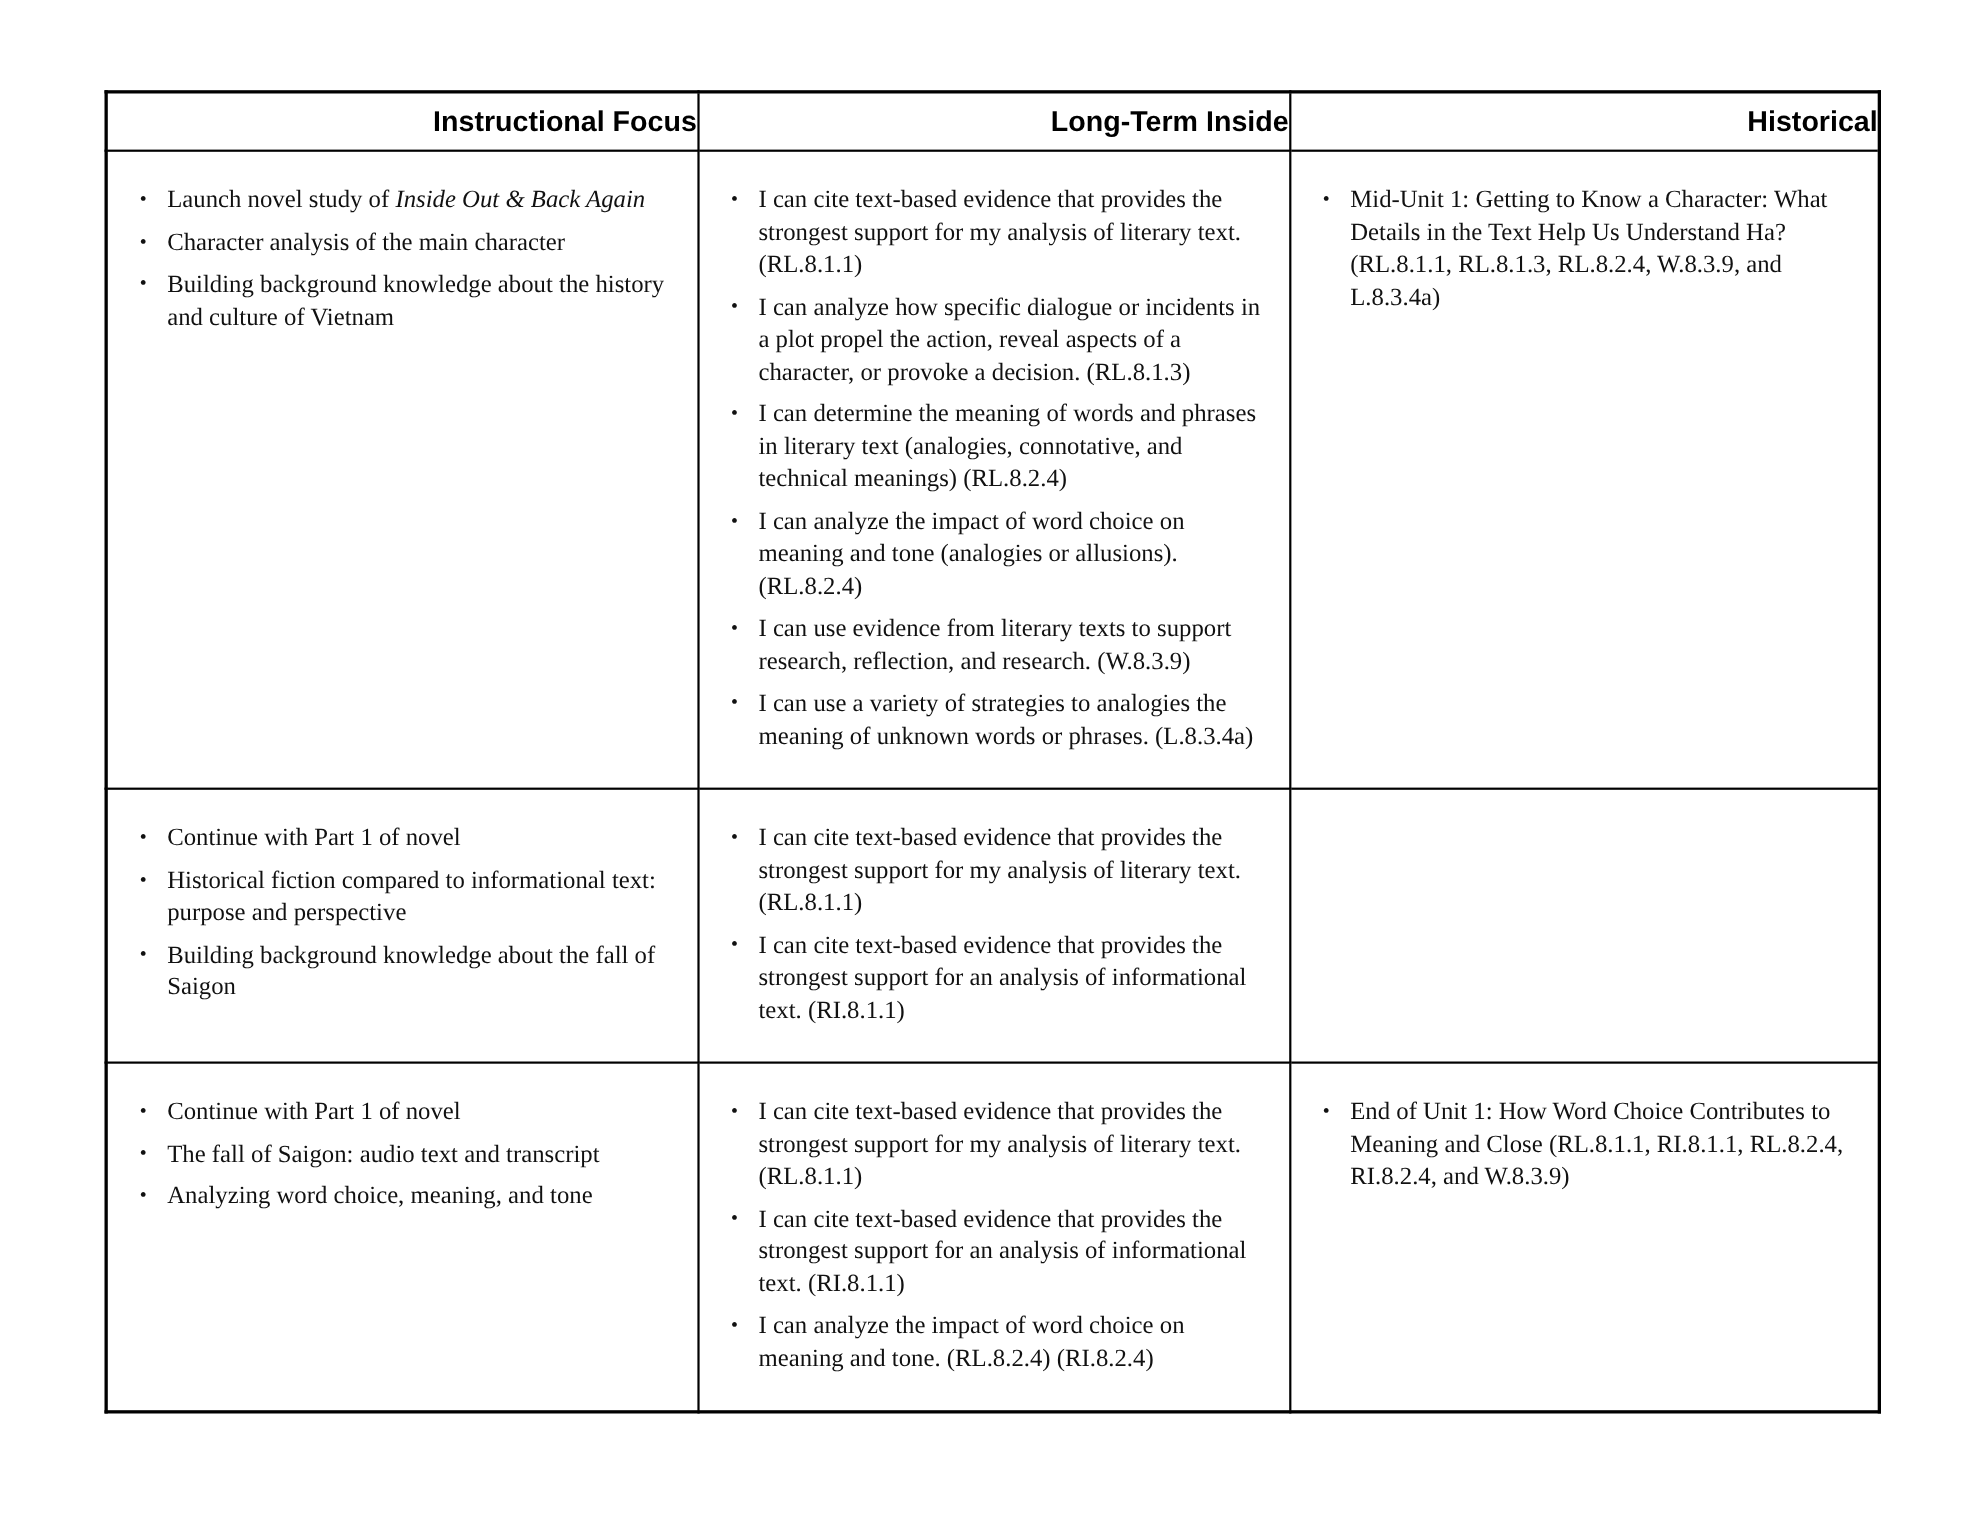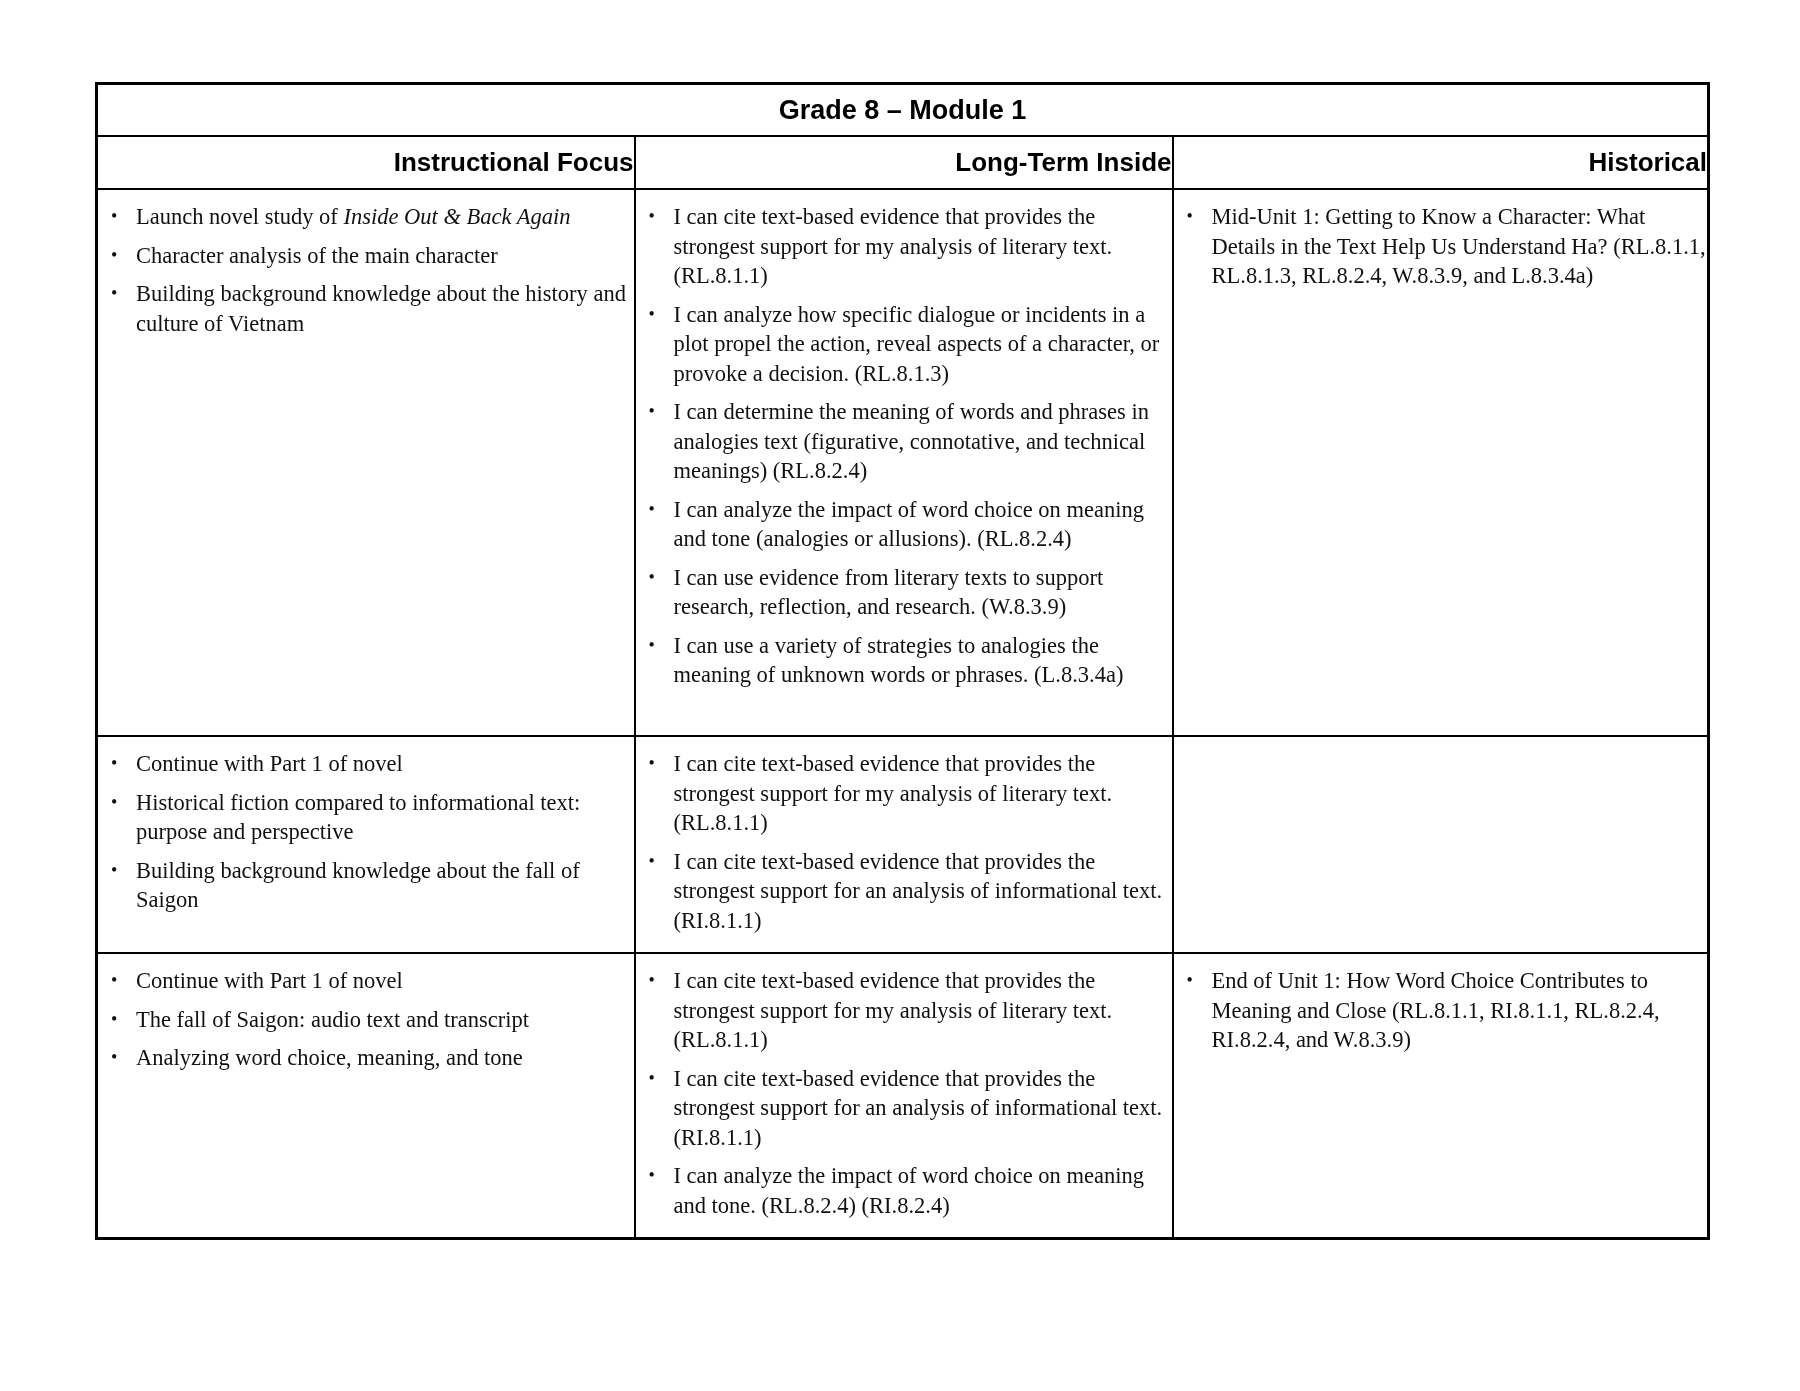--- a/index.html
+++ b/index.html
@@ -24,21 +24,21 @@
     }
     .unit-cell {
       height: 58px; vertical-align: middle !important;
       font-family: "Liberation Sans", sans-serif; font-weight: bold; font-size: 26px; color: #000;
       padding-left: 38px !important;
     }
     .body-cell {
       font-family: "Liberation Serif", serif; font-size: 22.5px; line-height: 29.5px; color: #111;
     }
     ul.bl {
-      list-style: none; margin: 0; padding: 12px 0 8px 38px;
+      list-style: none; margin: 16px; padding: 12px 0 8px 38px;
     }
     ul.bl li {
       position: relative; margin-bottom: 9px;
     }
     ul.bl li::before {
       content: "\2022"; position: absolute; left: -25px; top: 0; font-size: 18px;
     }
     .row1 td { height: 545px; }
     .row2 td { height: 213px; }
     .row3 td { height: 281px; }
@@ -48,41 +48,38 @@
 <body>
 
 <div class="page">
   <table class="grid">
     <colgroup>
         <col style="width:538px">
         <col style="width:538px">
         <col style="width:536px">
       </colgroup>
     <tbody>
-        <tr>
-      <td class="title-cell" colspan="3">Grade 8 – Module 1</td>
-    </tr>
     <tr>
       <td class="head-cell">Instructional Focus</td>
       <td class="head-cell">Long-Term Inside</td>
       <td class="head-cell">Historical</td>
     </tr>
     <tr class="row1">
       <td class="body-cell">
             <ul class="bl">
               <li><span>Launch novel study of </span><i>Inside Out &amp; Back Again</i></li>
               <li><span>Character analysis of the main character</span></li>
               <li><span>Building background knowledge about the history and culture of Vietnam</span></li>
             </ul>
           </td>
       <td class="body-cell">
             <ul class="bl">
               <li>I can cite text-based evidence that provides the strongest support for my analysis of literary text. (RL.8.1.1)</li>
               <li>I can analyze how specific dialogue or incidents in a plot propel the action, reveal aspects of a character, or provoke a decision. (RL.8.1.3)</li>
-              <li>I can determine the meaning of words and phrases in analogies text (figurative, connotative, and technical meanings) (RL.8.2.4)</li>
+              <li>I can determine the meaning of words and phrases in literary text (analogies, connotative, and technical meanings) (RL.8.2.4)</li>
               <li>I can analyze the impact of word choice on meaning and tone (analogies or allusions). (RL.8.2.4)</li>
               <li>I can use evidence from literary texts to support research, reflection, and research. (W.8.3.9)</li>
               <li>I can use a variety of strategies to analogies the meaning of unknown words or phrases. (L.8.3.4a)</li>
             </ul>
           </td>
       <td class="body-cell">
             <ul class="bl">
               <li>Mid-Unit 1: Getting to Know a Character: What Details in the Text Help Us Understand Ha? (RL.8.1.1, RL.8.1.3, RL.8.2.4, W.8.3.9, and L.8.3.4a)</li>
             </ul>
           </td>

